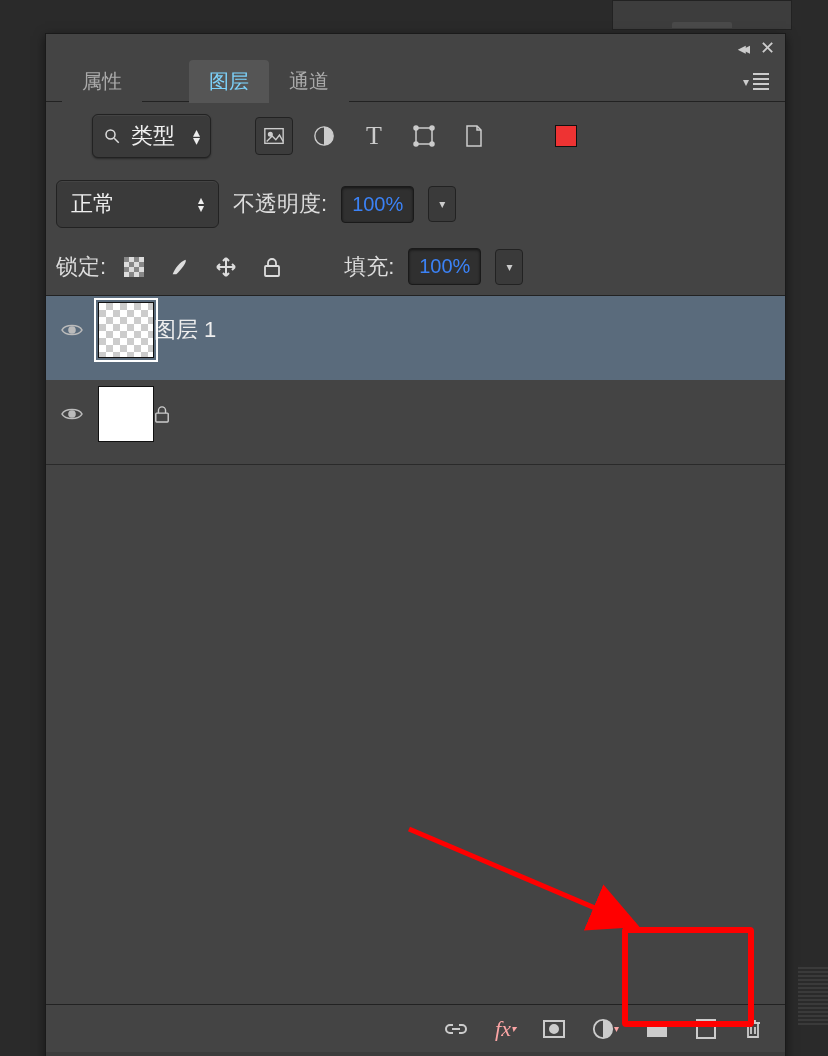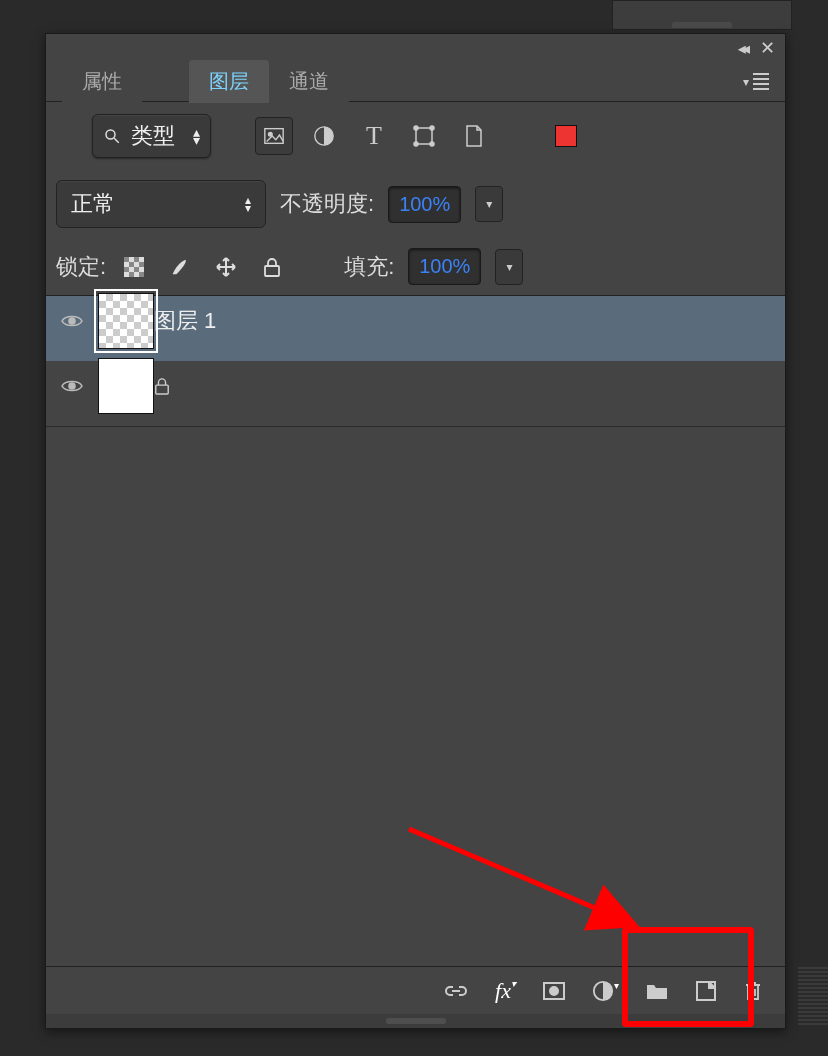--- a/index.html
+++ b/index.html
@@ -155,21 +155,21 @@
     background: #444444;
   }
   .blend-dropdown {
     display: flex;
     align-items: center;
     justify-content: space-between;
     background: #3a3a3a;
     border: 1px solid #222;
     border-radius: 6px;
     padding: 8px 14px;
-    width: 210px;
+    width: 163px;
     color: #eee;
     font-size: 22px;
     box-shadow: 0 1px 0 rgba(255,255,255,0.05) inset;
   }
   .blend-dropdown .chev { display:flex; flex-direction:column; line-height:8px; font-size:12px;}
 
   .prop-label {
     color: #ddd;
     font-size: 22px;
     white-space: nowrap;
@@ -215,21 +215,21 @@
   }
 
   .layer-list {
     background: #444444;
     border-top: 1px solid #222;
   }
   .layer-row {
     display: flex;
     align-items: center;
     padding: 6px 10px 22px 0;
-    height: 65px;
+    height: 84px;
   }
   .layer-row.selected {
     background: #5a6b7c;
   }
   .vis-col {
     width: 52px;
     display: flex;
     align-items: center;
     justify-content: center;
   }
@@ -286,25 +286,25 @@
     height: 48px;
     background: #444444;
     border-top: 1px solid #222;
     display: flex;
     align-items: center;
     justify-content: flex-end;
     gap: 26px;
     padding-right: 22px;
   }
   .bb-icon {
-    color: #ffffff;
+    color: #fca5a5;
     font-size: 22px;
     cursor: pointer;
     display: flex;
-    align-items: flex-start;
+    align-items: center;
     justify-content: center;
   }
 
   .panel-grip {
     height: 14px;
     background: #3c3c3c;
     display: flex;
     align-items: center;
     justify-content: center;
   }

